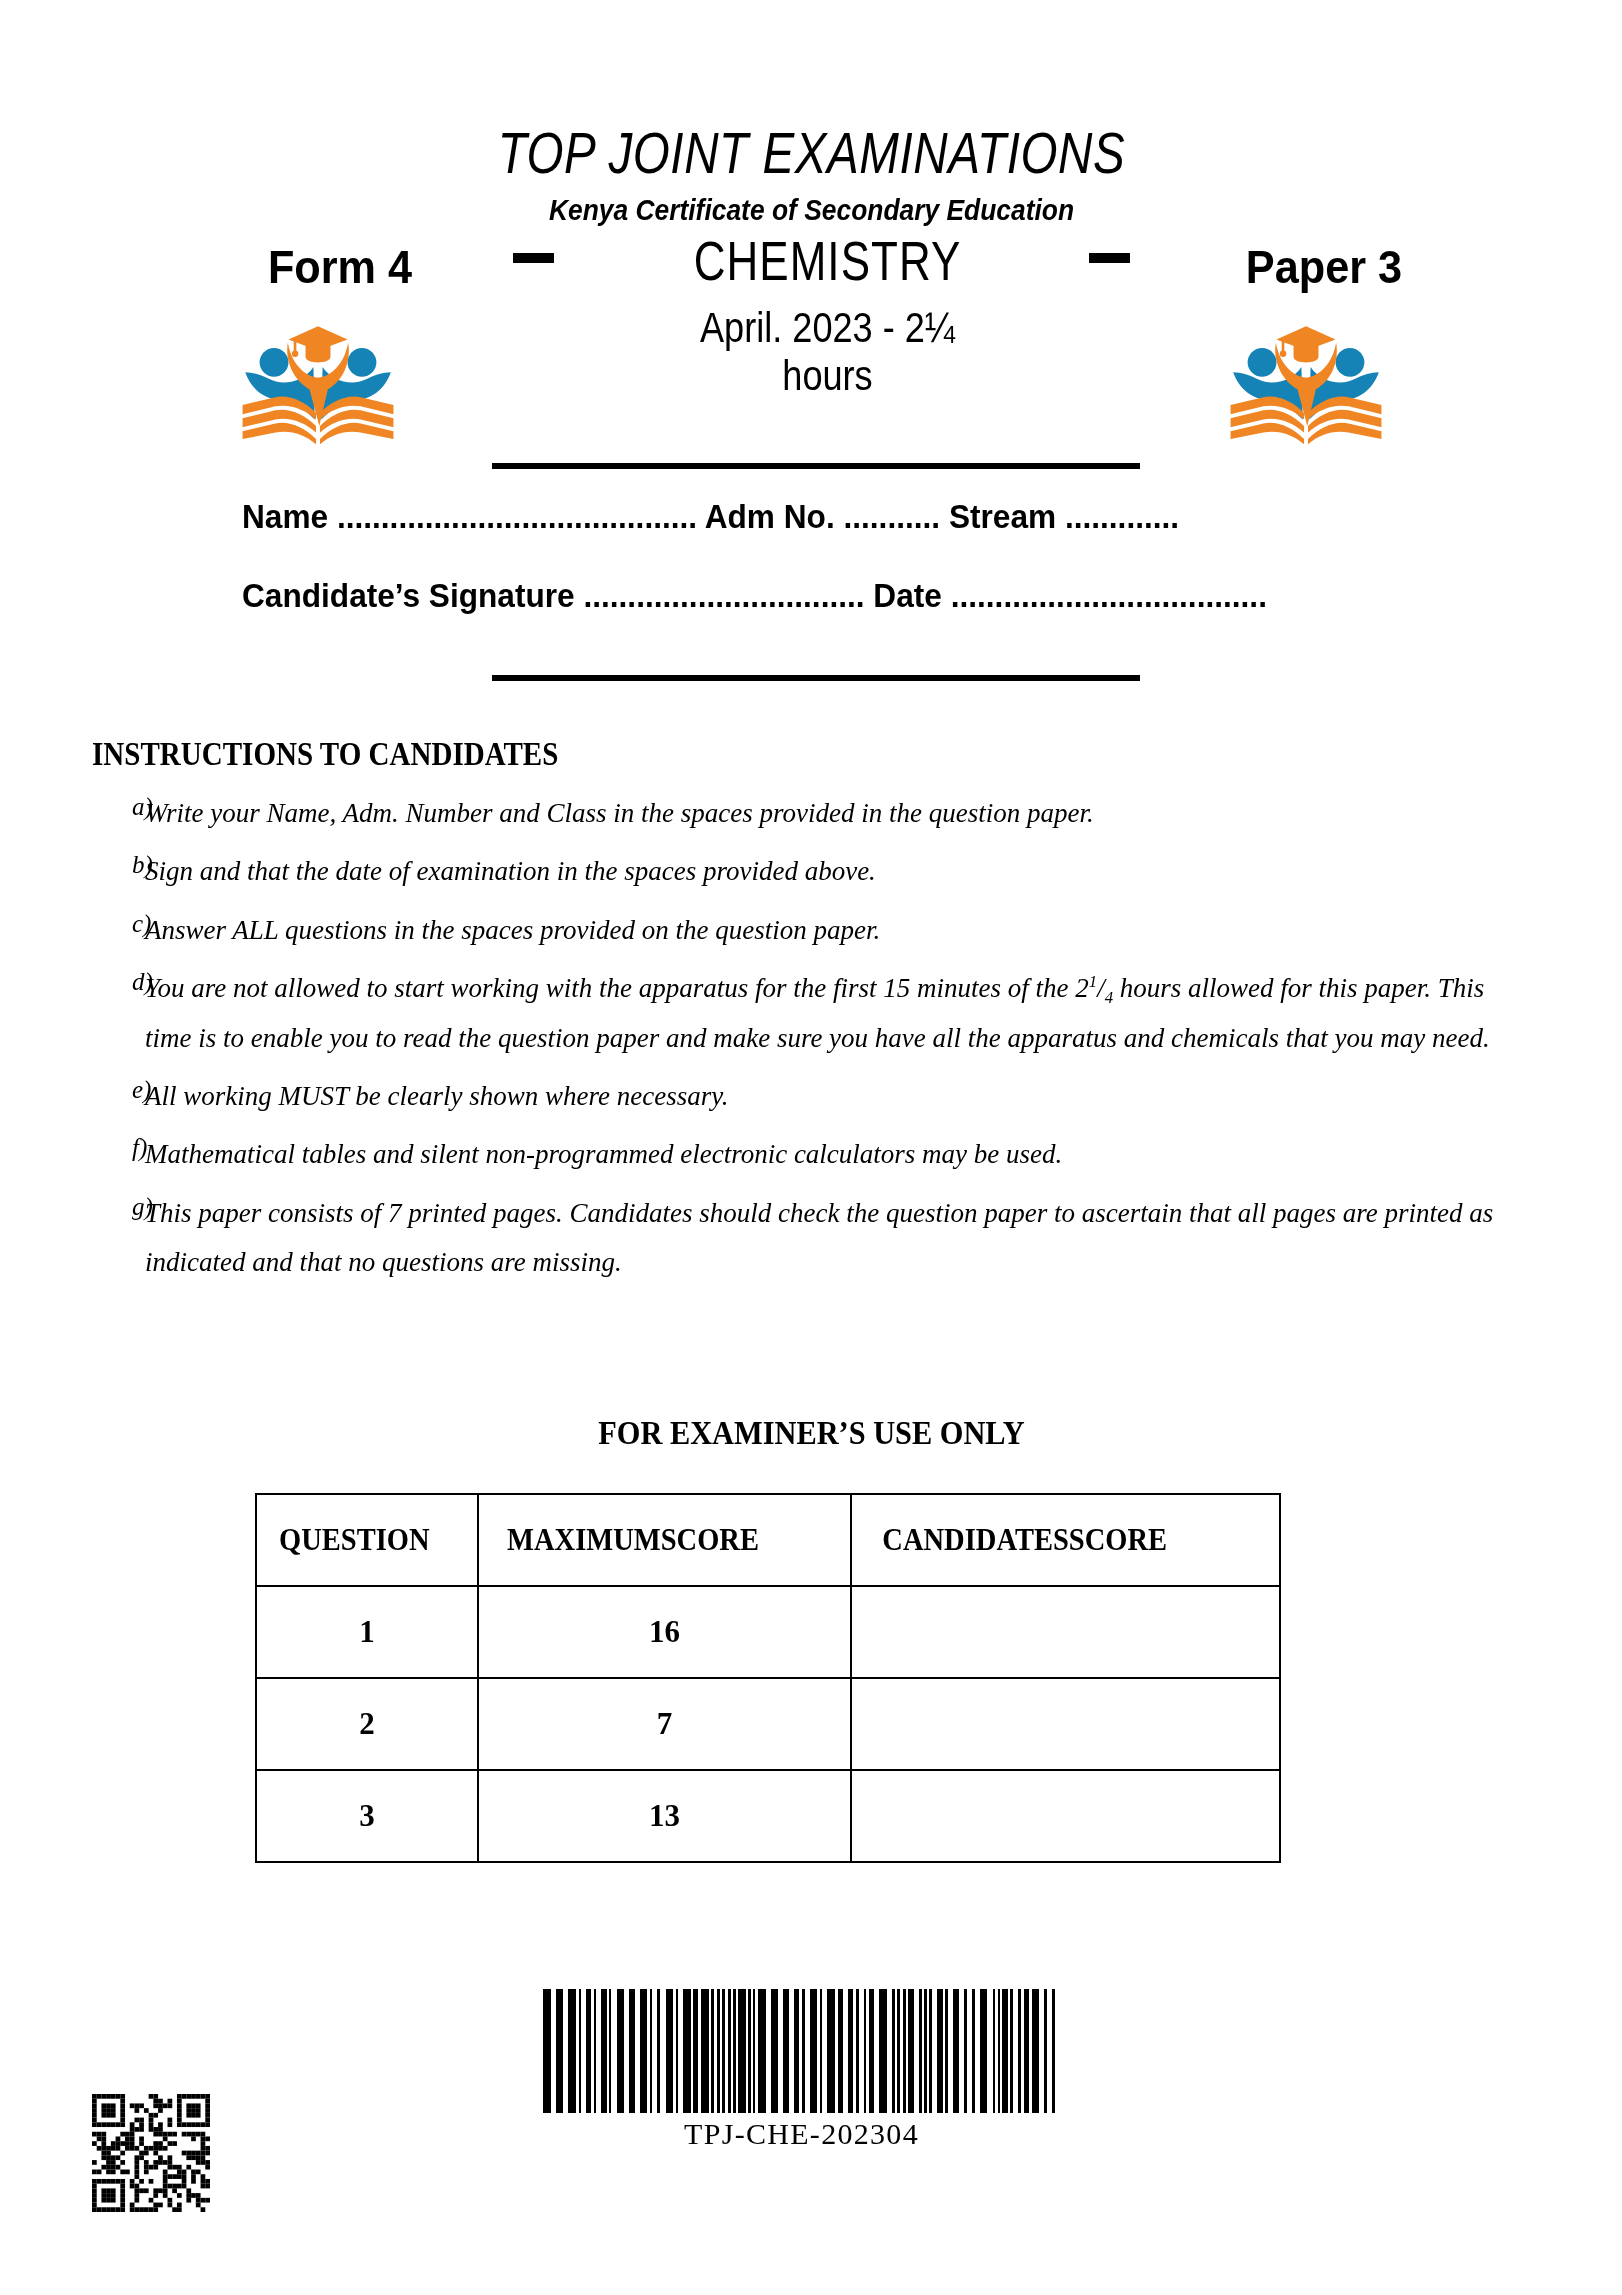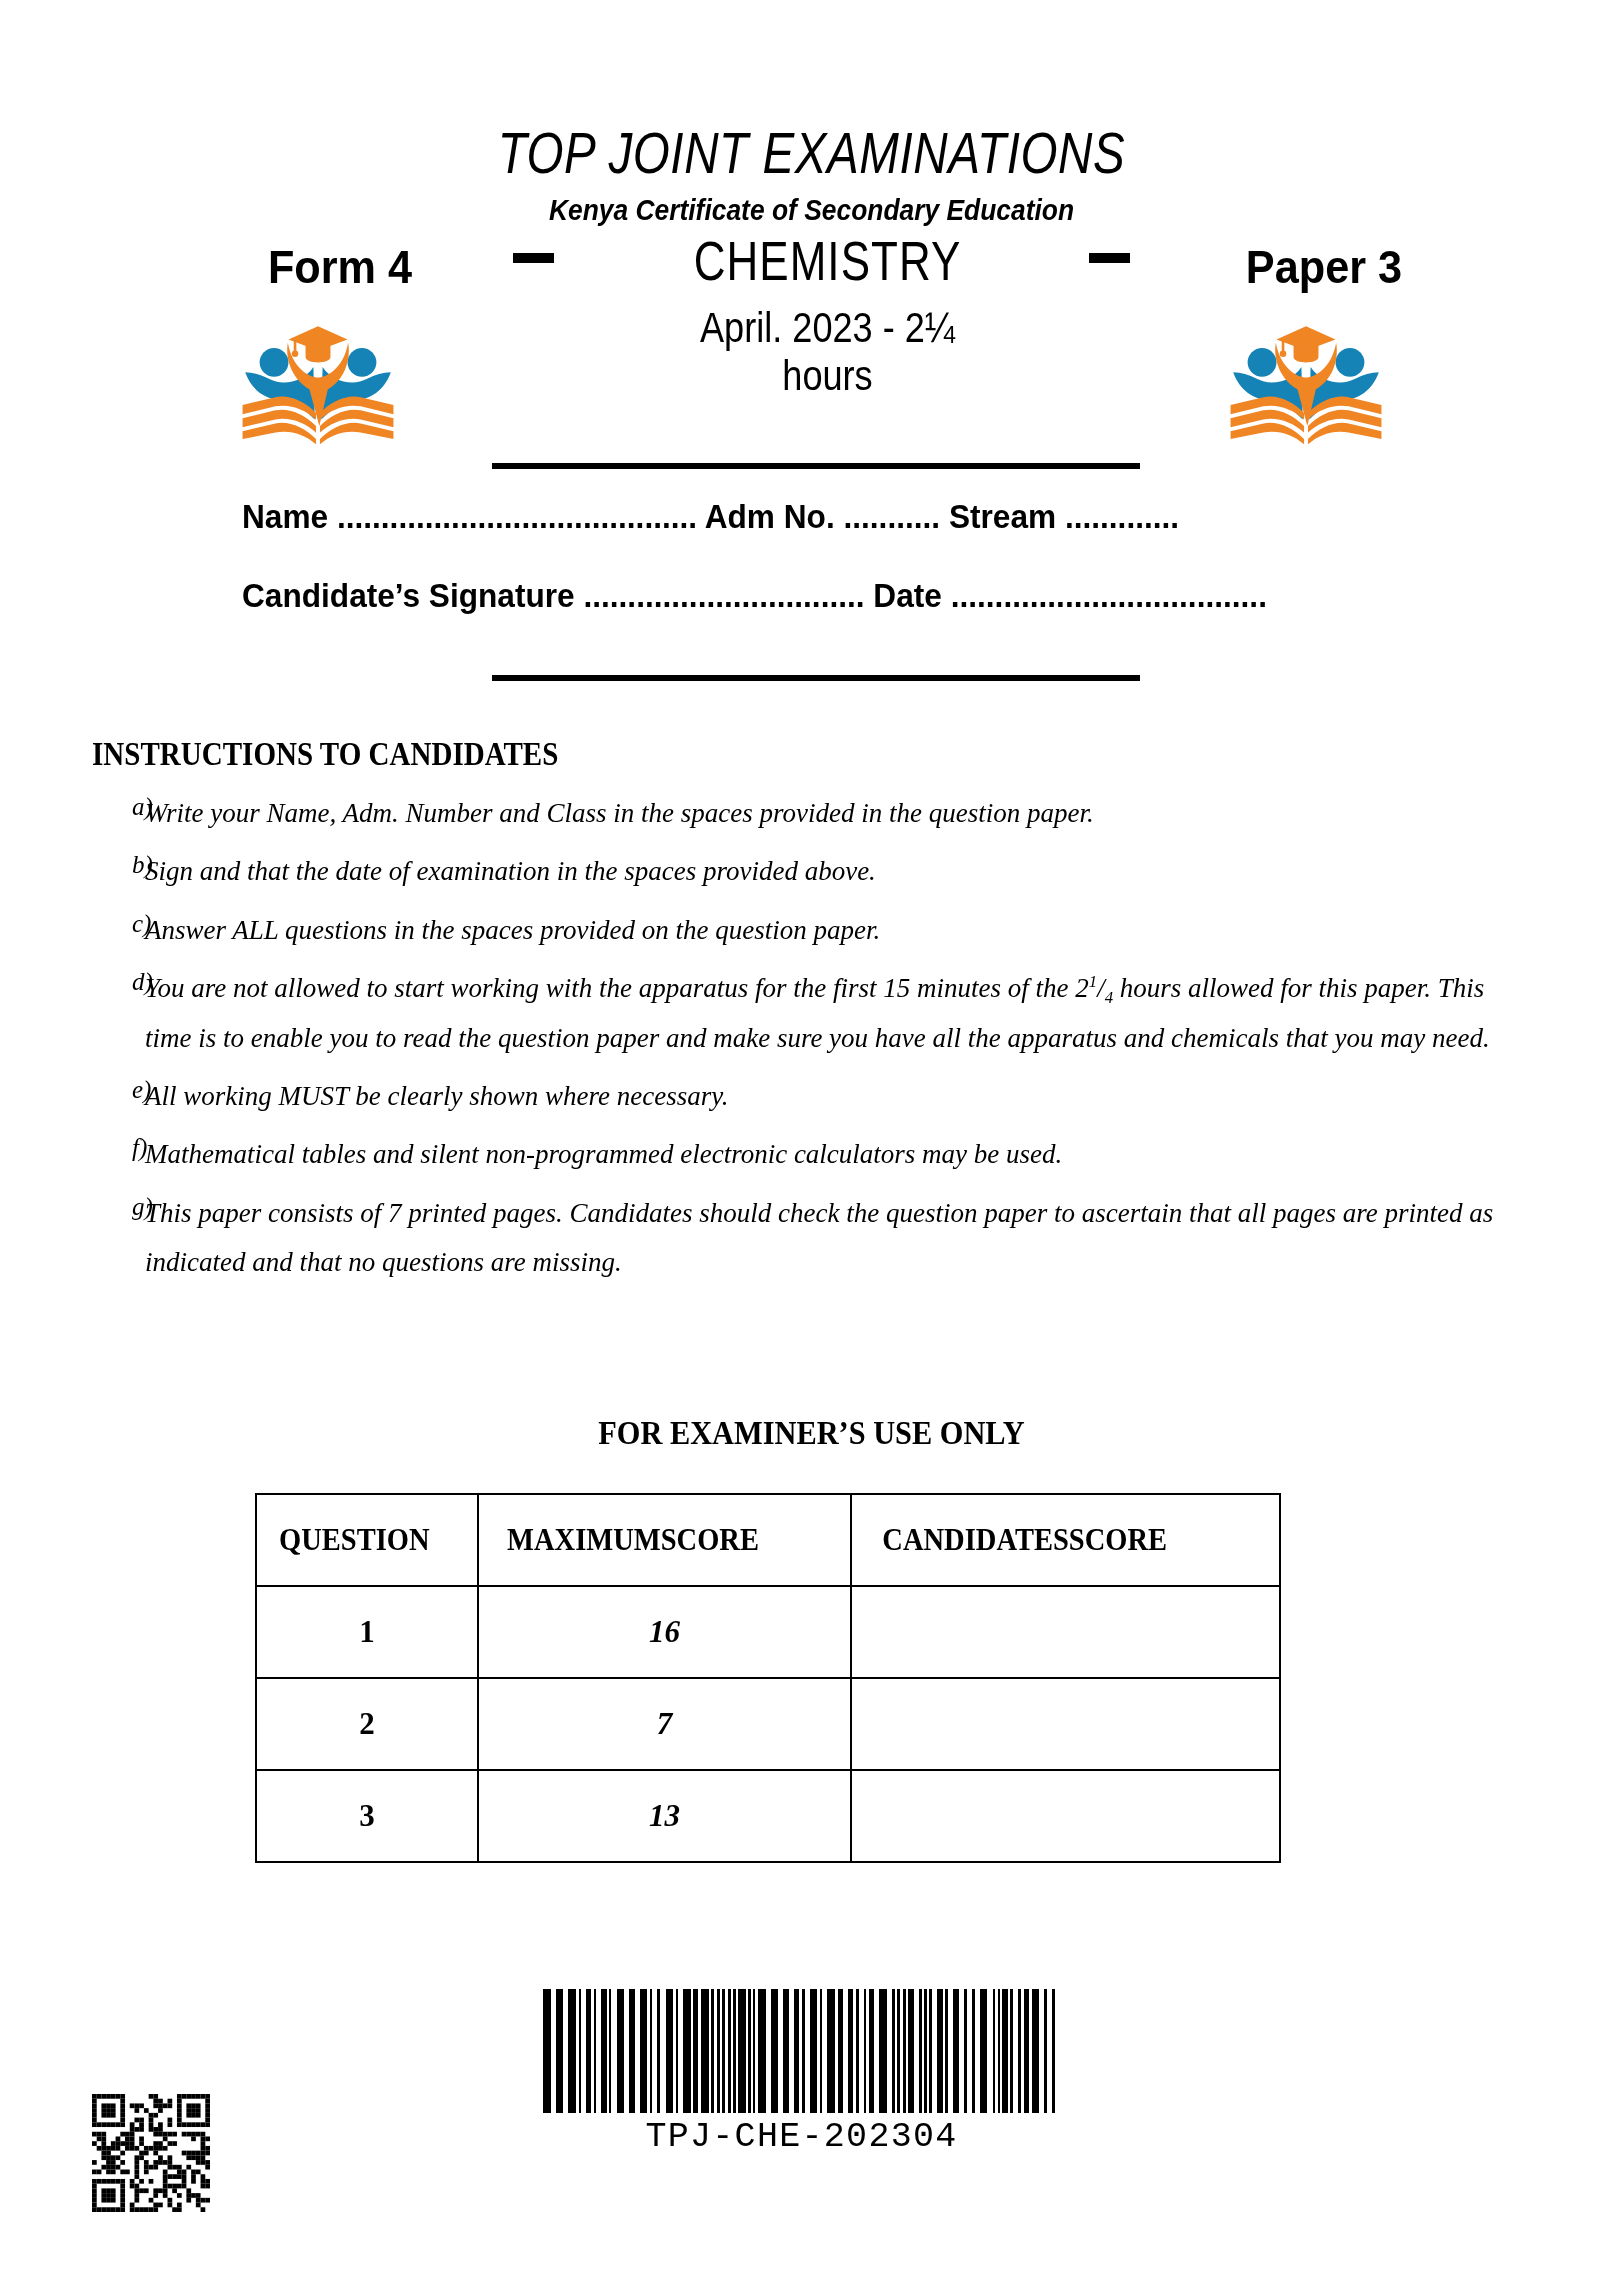--- a/index.html
+++ b/index.html
@@ -228,21 +228,20 @@
     text-align: center;
   }
   .score-table td.q-cell.total {
     text-align: left;
     padding-left: 14.4px;
     font-size: 30px;
   }
   .score-table td.m-cell {
     font-size: 31px;
     text-align: center;
-    font-style: italic;
   }
   .score-table td.c-cell { }
 
   
   .barcode-wrap {
     position: absolute;
     left: 543px;
     top: 1989px;
     width: 517px;
     text-align: center;
@@ -252,22 +251,22 @@
     display: flex;
     align-items: stretch;
     justify-content: center;
   }
   .barcode-bars i {
     display: block;
     background: #000;
     margin-right: 2.6px;
   }
   .barcode-text {
-    font-family: Liberation Mono, monospace;
-    font-size: 35px;
+    font-family: Liberation Serif, serif;
+    font-size: 30px;
     letter-spacing: 1.3px;
     margin-top: 3.9px;
   }
 
   
   .qr-wrap {
     position: absolute;
     left: 92px;
     top: 2094px;
     width: 118px;

